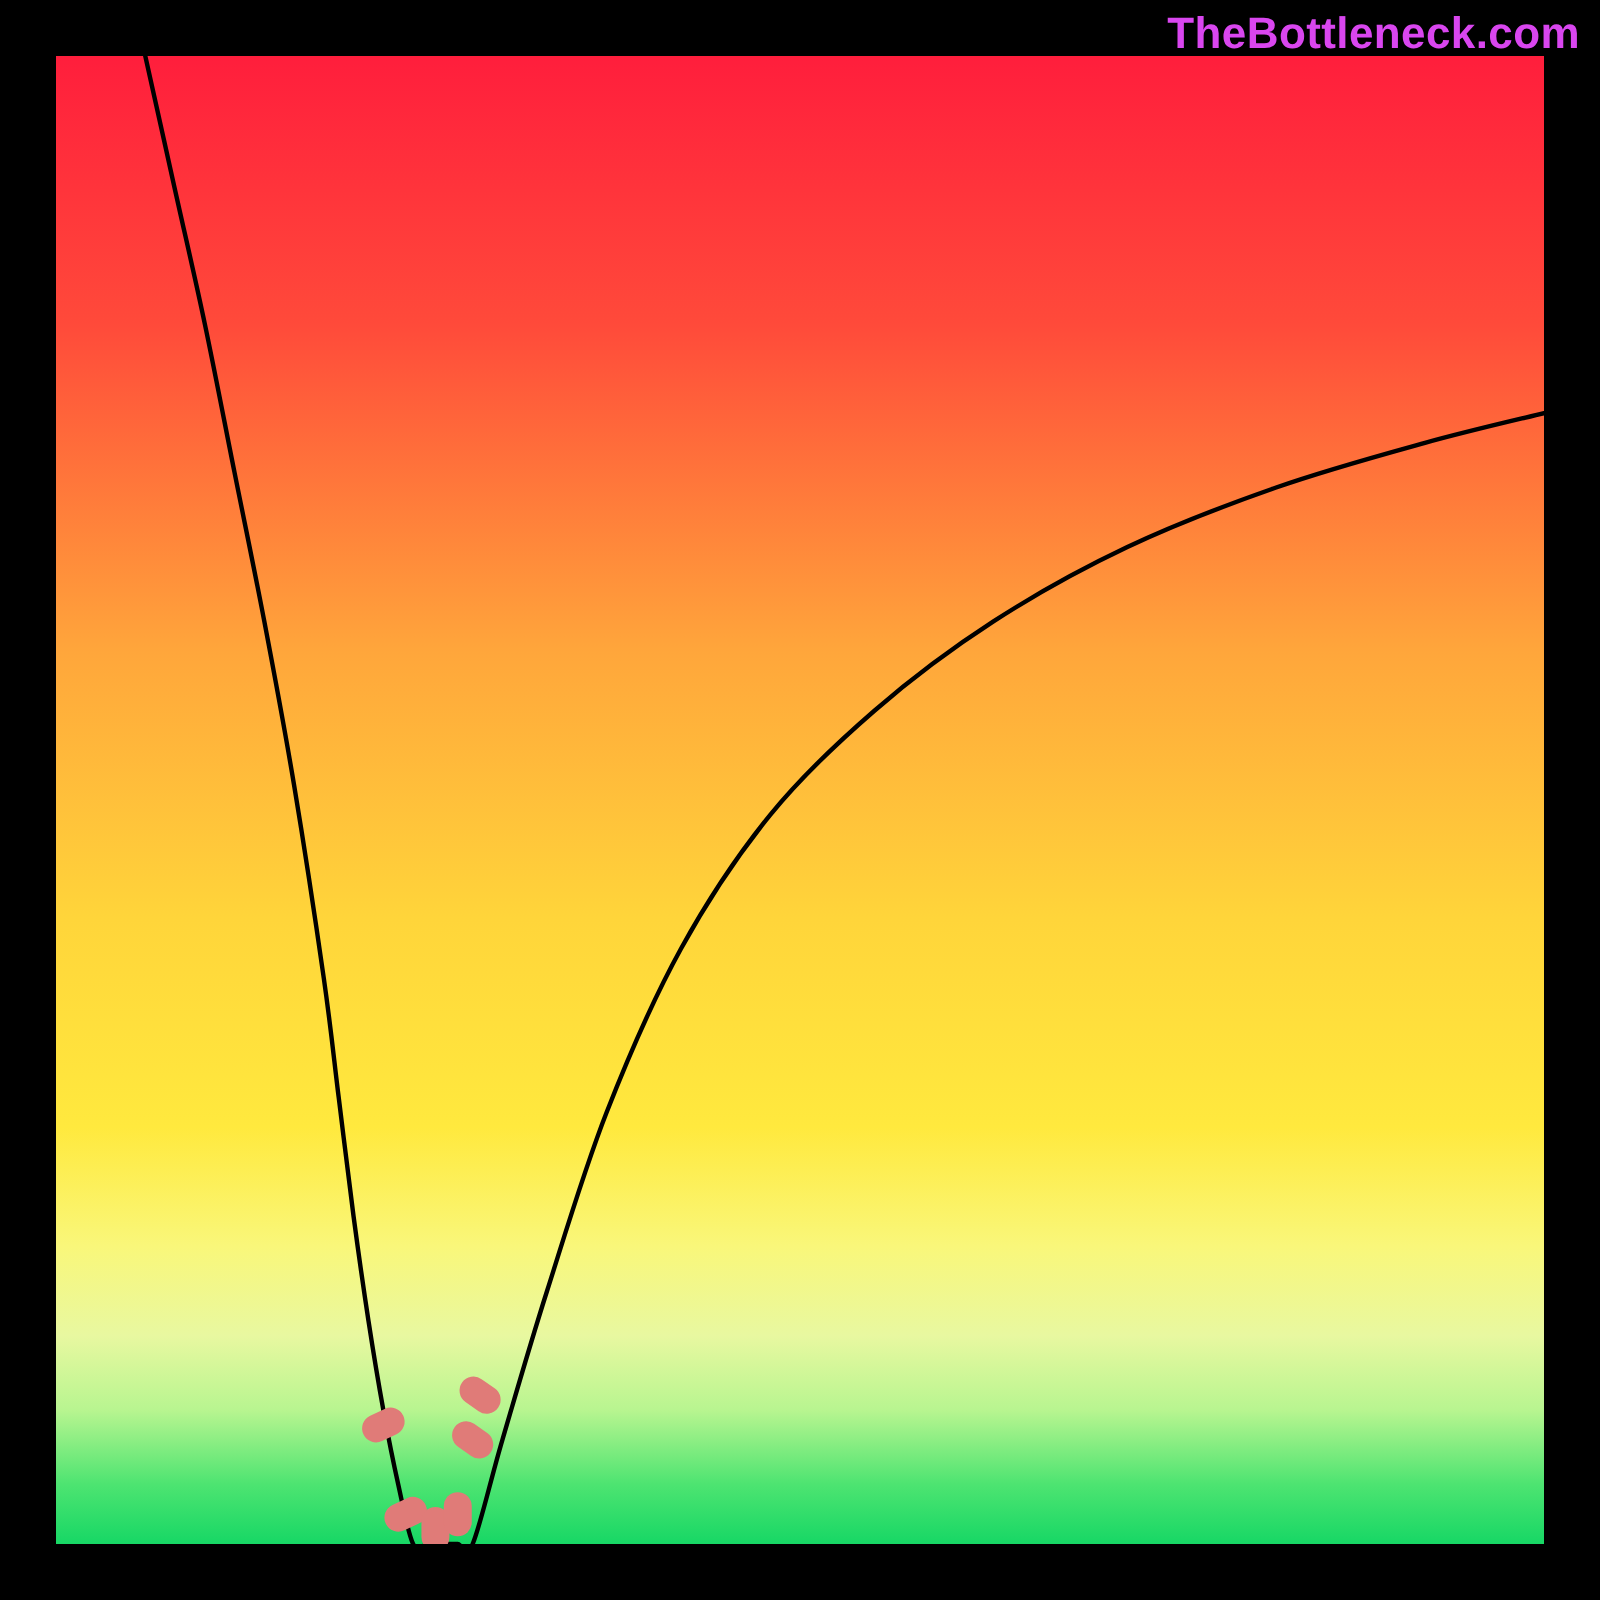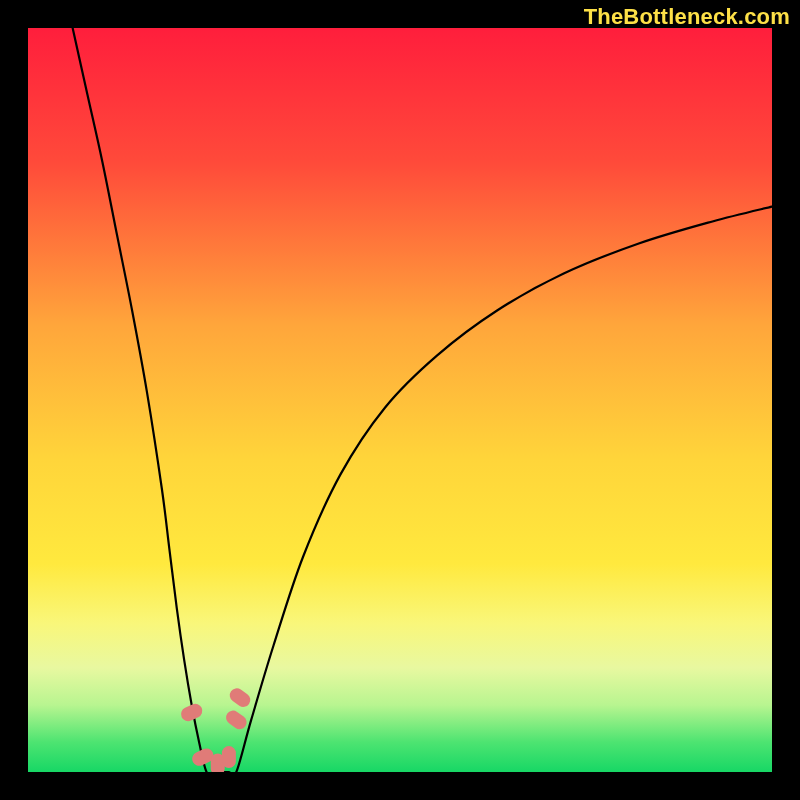--- a/index.html
+++ b/index.html
@@ -26,21 +26,21 @@
     height: 744px;
     overflow: hidden;
   }
   .watermark {
     position: absolute;
     top: 4px;
     right: 10px;
     font-family: Arial, Helvetica, sans-serif;
     font-size: 22px;
     font-weight: 600;
-    color: #fde047;
+    color: #d946ef;
     letter-spacing: 0.2px;
     z-index: 10;
   }
   svg { display: block; }
 </style>
 </head>
 <body>
 
 <div class="frame">
   <div class="watermark">TheBottleneck.com</div>

